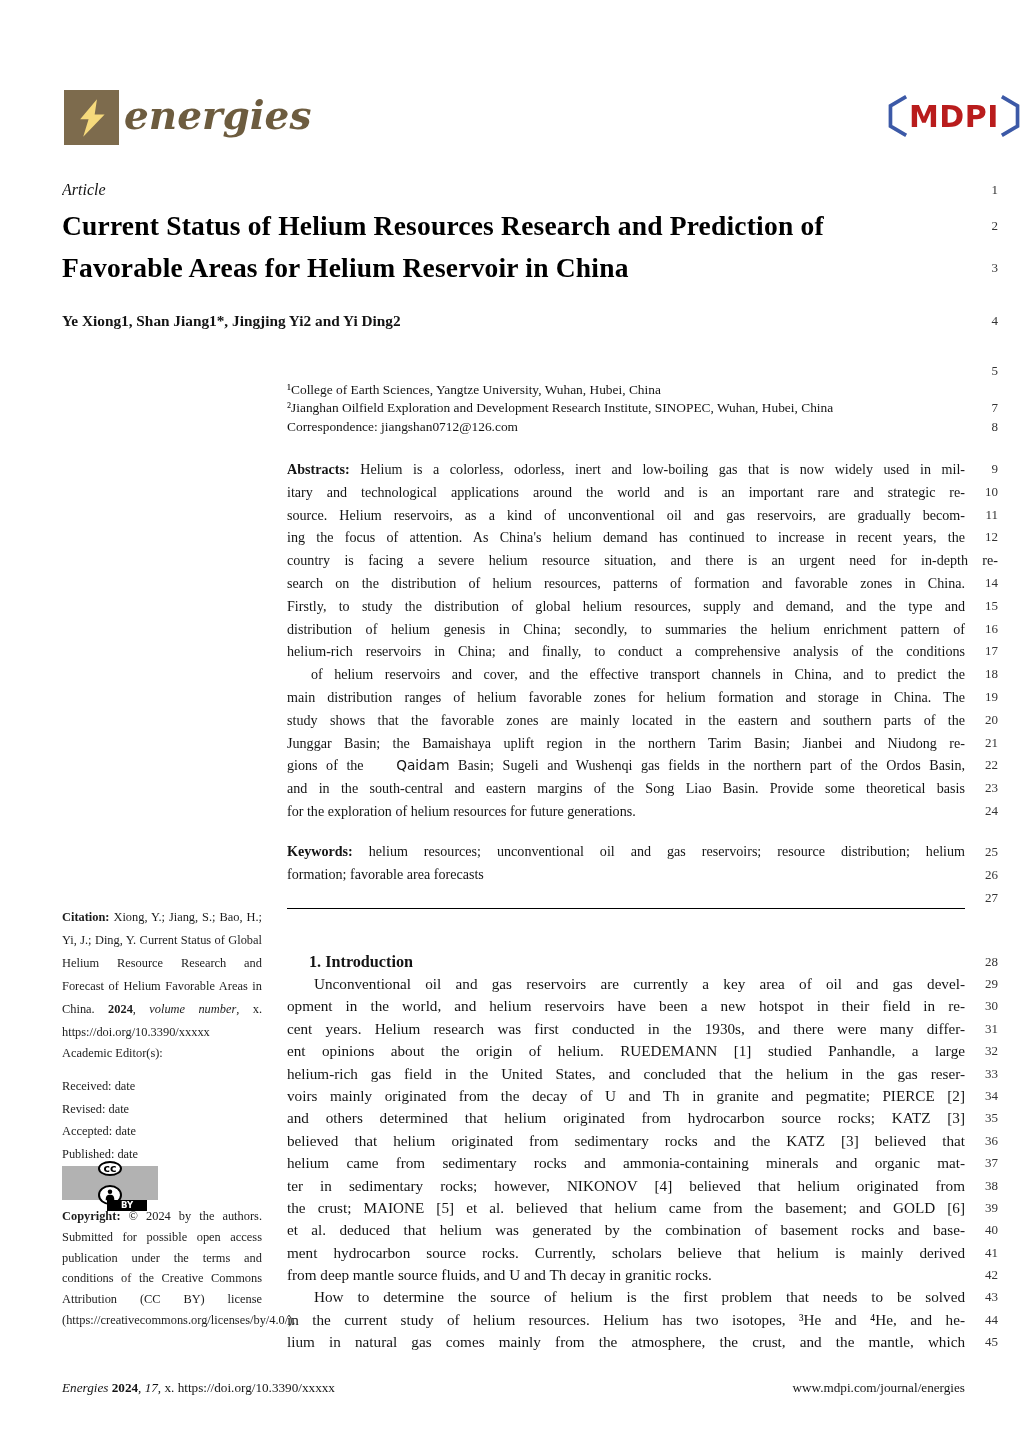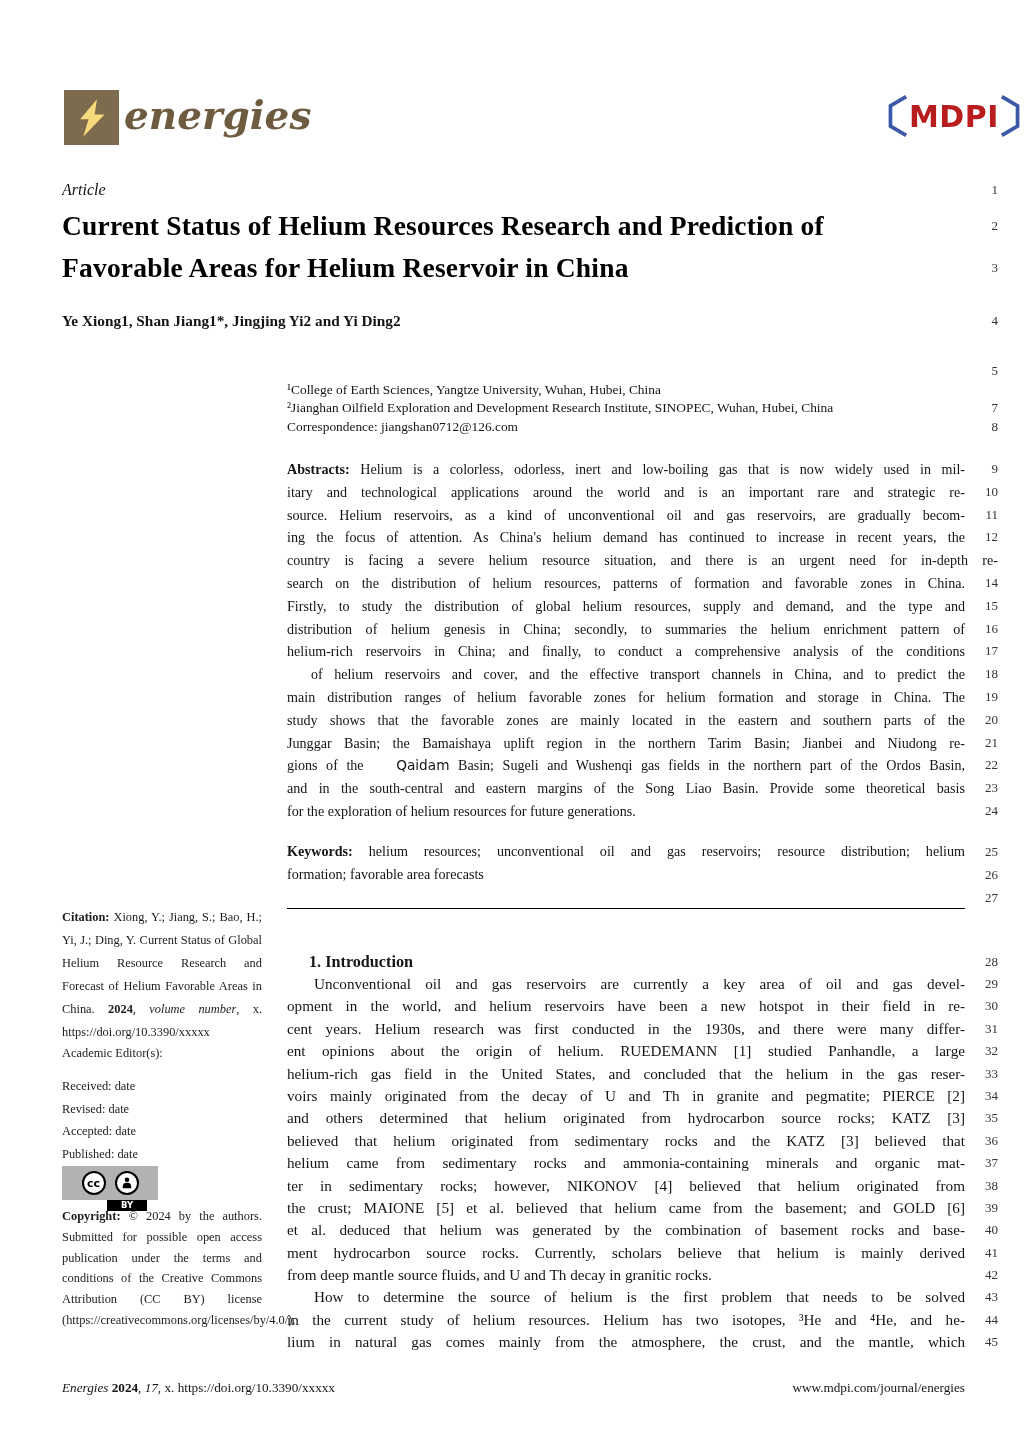--- a/index.html
+++ b/index.html
@@ -38,21 +38,21 @@
   #divider{left:287px;right:59px;top:908px;border-top:1.5px solid #000;height:0;}
   #intro-head{left:287px;right:26px;top:950px;font-size:16.2px;margin-left:22px;}
   #intro{left:287px;right:26px;top:973px;font-size:15.2px;}
 
   
   .side{position:absolute;left:62px;width:200px;color:#1c1c1c;font-size:12.4px;}
   #cite{top:906px;line-height:23px;text-align:justify;}
   #acad{top:1042px;line-height:22px;}
   #dates{top:1075px;line-height:22.6px;}
   #ccbadge{top:1166px;width:96px;}
-  .cc-top{height:34px;background:#b2b2b2;display:flex;align-items:center;justify-content:center;gap:9px;}
+  .cc-top{height:34px;background:#b2b2b2;display:flex;align-items:center;justify-content:center;gap:9px;flex-direction:column;}
   .cc-circle{width:24px;height:24px;border:2.5px solid #000;border-radius:50%;background:#fff;
              display:flex;align-items:center;justify-content:center;box-sizing:border-box;}
   .cc-cc{font-family:"DejaVu Sans",sans-serif;font-weight:bold;font-size:11px;color:#000;line-height:1;}
   .cc-bar{position:absolute;left:45px;top:34px;width:40px;height:11px;background:#000;color:#fff;
           font-family:"DejaVu Sans",sans-serif;font-size:8.5px;font-weight:bold;text-align:center;line-height:11px;}
   #copyright{top:1206px;line-height:20.8px;text-align:justify;}
 
   
   #footer{left:62px;right:59px;top:1380px;font-size:13.2px;display:flex;
           justify-content:space-between;align-items:baseline;}

